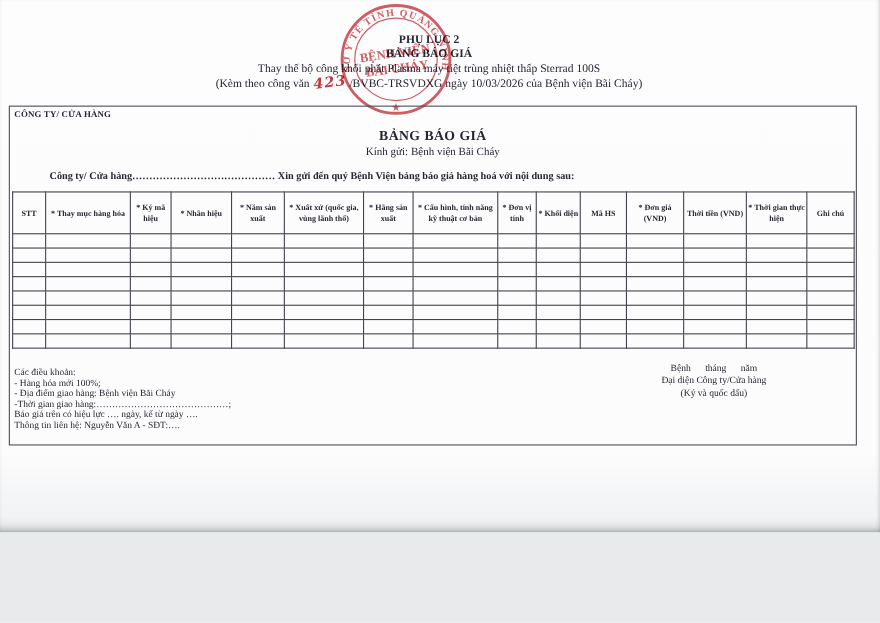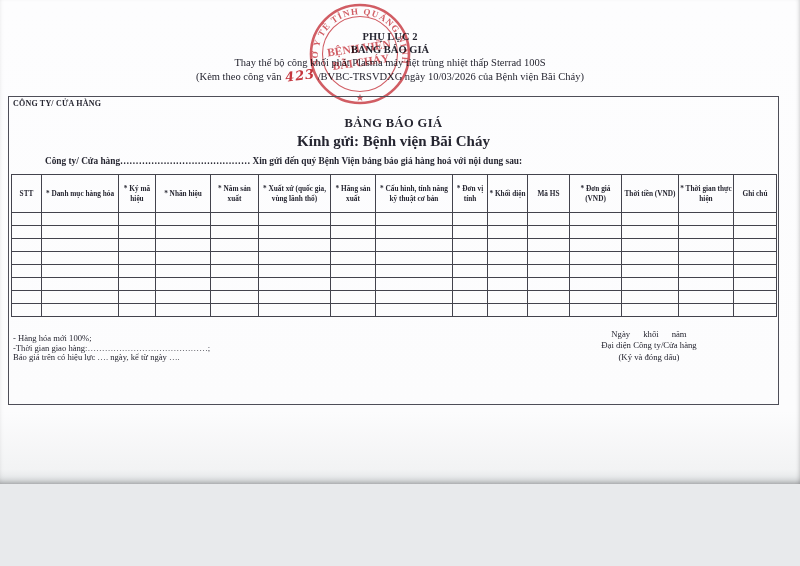--- a/index.html
+++ b/index.html
@@ -28,21 +28,21 @@
     position:absolute;left:294px;top:2px;width:132px;height:104px;
     mix-blend-mode:multiply;opacity:.82;pointer-events:none;
   }
   
   .main-box{
     position:absolute;left:8px;top:96px;width:769px;height:307px;
     border:1px solid #4e4e58;background:transparent;
   }
   .company-label{position:absolute;left:4px;top:2px;font-size:8px;font-weight:bold;letter-spacing:.2px;}
   .box-title{position:absolute;left:0;top:19px;width:100%;text-align:center;font-size:12.5px;font-weight:bold;letter-spacing:.4px;}
-  .box-recipient{position:absolute;left:0;top:36px;width:100%;text-align:center;font-size:15px;font-weight:bold;}
+  .box-recipient{position:absolute;left:0;top:36px;width:100%;text-align:center;font-size:10px;font-weight:normal;}
   .intro-line{position:absolute;left:4px;top:59px;font-size:9.3px;font-weight:bold;white-space:nowrap;padding-left:32px;}
   
   table.quote{
     position:absolute;left:2px;top:77px;width:765px;
     border-collapse:collapse;table-layout:fixed;
   }
   table.quote th,table.quote td{border:1px solid #43434d;}
   table.quote th{
     font-size:7.3px;font-weight:bold;text-align:center;vertical-align:middle;
     padding:1px 1px;height:35px;line-height:1.3;color:#262631;
@@ -108,21 +108,21 @@
           <col style="width: 40px;">
           <col style="width: 42px;">
           <col style="width: 52px;">
           <col style="width: 57px;">
           <col style="width: 55px;">
           <col style="width: 43px;">
         </colgroup>
       <thead>
           <tr id="quote-head-row">
             <th>STT</th>
-            <th>* Danh mục hàng hóa</th>
+            <th>* Thay mục hàng hóa</th>
             <th>* Ký mã hiệu</th>
             <th>* Nhãn hiệu</th>
             <th>* Năm sản xuất</th>
             <th>* Xuất xứ (quốc gia, vùng lãnh thổ)</th>
             <th>* Hãng sản xuất</th>
             <th>* Cấu hình, tính năng kỹ thuật cơ bản</th>
             <th>* Đơn vị tính</th>
             <th>* Khối diện</th>
             <th>Mã HS</th>
             <th>* Đơn giá (VND)</th>
@@ -265,25 +265,28 @@
             <td></td>
             <td></td>
             <td></td>
             <td></td>
             <td></td>
           </tr>
         </tbody>
     </table>
 
     <div class="terms" id="terms-list">
+        <div>Các điều khoản:</div>
         <div>- Hàng hóa mới 100%;</div>
+        <div>- Địa điểm giao hàng: Bệnh viện Bãi Cháy</div>
         <div>-Thời gian giao hàng:……………………………………;</div>
         <div>Báo giá trên có hiệu lực …. ngày, kể từ ngày ….</div>
+        <div>Thông tin liên hệ: Nguyễn Văn A - SĐT:….</div>
       </div>
 
     <div class="sign-block">
-      <div class="pre">Ngày      khối      năm</div>
+      <div class="pre">Bệnh      tháng      năm</div>
       <div>Đại diện Công ty/Cửa hàng</div>
-      <div>(Ký và đóng dấu)</div>
+      <div>(Ký và quốc dấu)</div>
     </div>
   </div>
 
 </div>
 
 </body></html>

